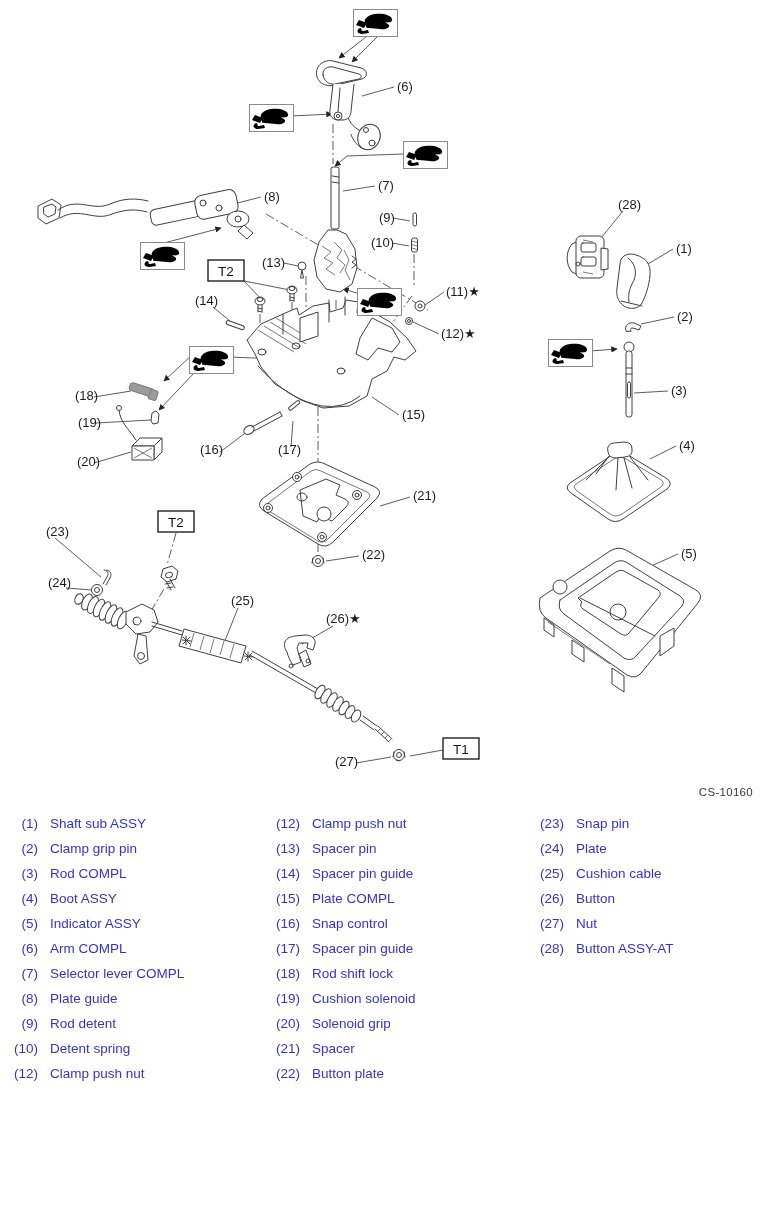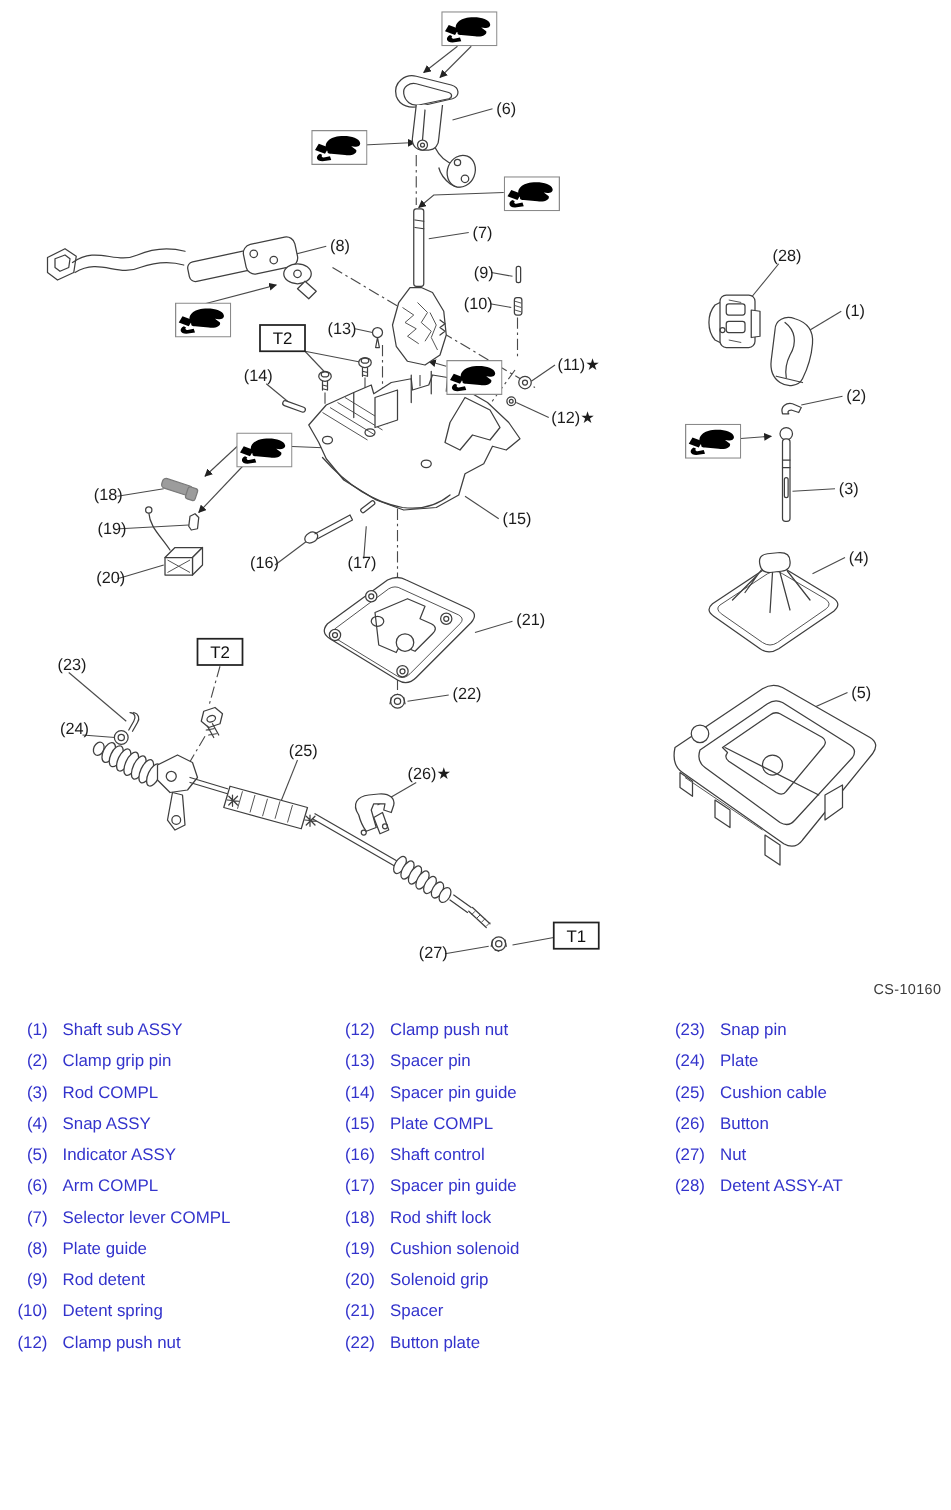--- a/index.html
+++ b/index.html
@@ -396,21 +396,21 @@
       <div class="plrow">
         <span class="plnum">(2)</span>
         <span class="plname">Clamp grip pin</span>
       </div>
       <div class="plrow">
         <span class="plnum">(3)</span>
         <span class="plname">Rod COMPL</span>
       </div>
       <div class="plrow">
         <span class="plnum">(4)</span>
-        <span class="plname">Snap ASSY</span>
+        <span class="plname">Boot ASSY</span>
       </div>
       <div class="plrow">
         <span class="plnum">(5)</span>
         <span class="plname">Indicator ASSY</span>
       </div>
       <div class="plrow">
         <span class="plnum">(6)</span>
         <span class="plname">Arm COMPL</span>
       </div>
       <div class="plrow">
@@ -446,21 +446,21 @@
       <div class="plrow">
         <span class="plnum">(14)</span>
         <span class="plname">Spacer pin guide</span>
       </div>
       <div class="plrow">
         <span class="plnum">(15)</span>
         <span class="plname">Plate COMPL</span>
       </div>
       <div class="plrow">
         <span class="plnum">(16)</span>
-        <span class="plname">Shaft control</span>
+        <span class="plname">Snap control</span>
       </div>
       <div class="plrow">
         <span class="plnum">(17)</span>
         <span class="plname">Spacer pin guide</span>
       </div>
       <div class="plrow">
         <span class="plnum">(18)</span>
         <span class="plname">Rod shift lock</span>
       </div>
       <div class="plrow">
@@ -496,16 +496,16 @@
       <div class="plrow">
         <span class="plnum">(26)</span>
         <span class="plname">Button</span>
       </div>
       <div class="plrow">
         <span class="plnum">(27)</span>
         <span class="plname">Nut</span>
       </div>
       <div class="plrow">
         <span class="plnum">(28)</span>
-        <span class="plname">Detent ASSY-AT</span>
+        <span class="plname">Button ASSY-AT</span>
       </div>
     </div>
 </div>
 
 </body></html>

